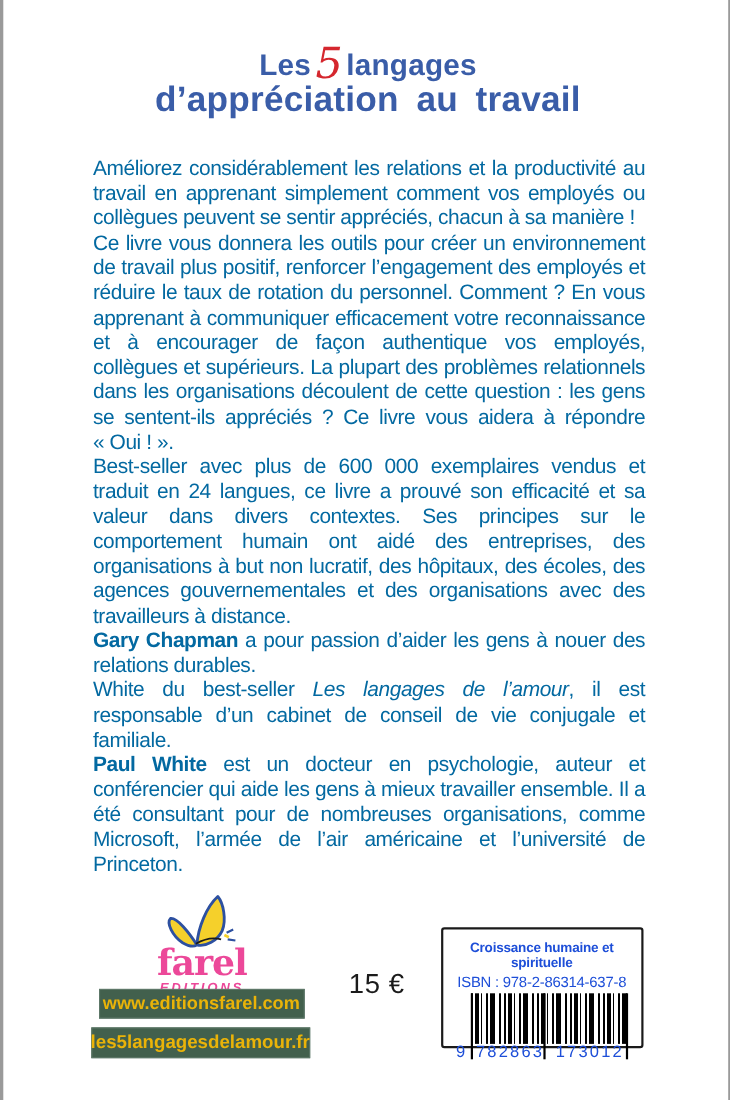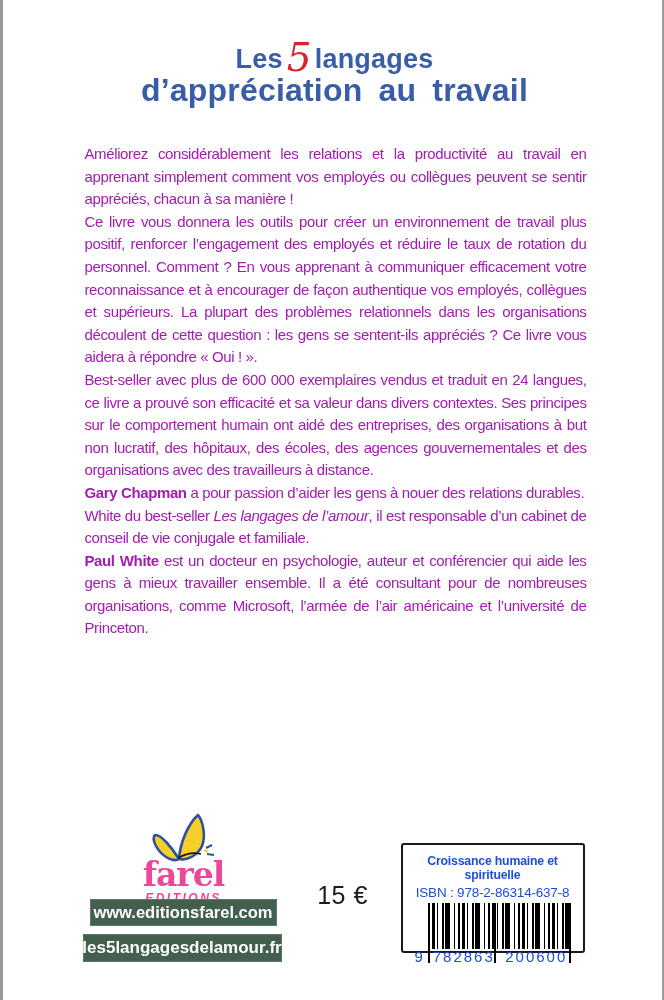--- a/index.html
+++ b/index.html
@@ -24,22 +24,22 @@
     font-family:"DejaVu Serif",serif;
     font-style:italic;font-weight:normal;
     font-size:39px;color:#d5272e;
     line-height:0;vertical-align:-3px;
     margin:0 3px 0 4px;
   }
   .title .t2{font-size:32px;word-spacing:7px;letter-spacing:0.2px;}
   
   .body-text{
     position:absolute;left:82px;top:143px;width:502px;
-    color:#a21caf;
-    font-size:15px;line-height:22.6px;letter-spacing:-0.38px;
+    color:#0369a1;
+    font-size:19px;line-height:22.6px;letter-spacing:-0.38px;
     text-align:justify;
   }
   .body-text p{margin:0;}
   .p2{margin-top:0;}
   .p3{margin-top:5px;}
   .bio-chapman{margin-top:34px;}
   .bio-white{margin-top:23px;}
   .bio strong{font-weight:bold;}
   .bio em{font-style:italic;}
   
@@ -54,21 +54,21 @@
     letter-spacing:-1px;
   }
   .logo .editions{
     font-style:italic;font-size:12px;letter-spacing:2.5px;
     margin-top:1px;font-weight:bold;
   }
   
   .site-btn{
     position:absolute;
     background:#42604d;
-    color:#ffffff;
+    color:#eab308;
     font-weight:bold;
     text-align:center;
     box-sizing:border-box;
     border:1px solid #5d7768;
     display:flex;align-items:center;justify-content:center;
     cursor:pointer;
   }
   .btn-main{left:87px;top:899px;width:187px;height:27px;font-size:16.5px;}
   .btn-book{left:80px;top:934px;width:199px;height:28px;font-size:17px;}
   
@@ -157,18 +157,18 @@
     <div class="bc-category">Croissance humaine et spirituelle</div>
     <div class="bc-isbn">ISBN : 978-2-86314-637-8</div>
     <div class="bc">
       <div class="bc-bars"></div>
       <span class="bc-guard g-left"></span>
       <span class="bc-guard g-mid"></span>
       <span class="bc-guard g-right"></span>
       <div class="bc-digits">
         <span class="lead">9</span>
         <span class="grp">782863</span>
-        <span class="grp">200600</span>
+        <span class="grp">173012</span>
       </div>
     </div>
   </div>
 
 </div>
 
 </body></html>

